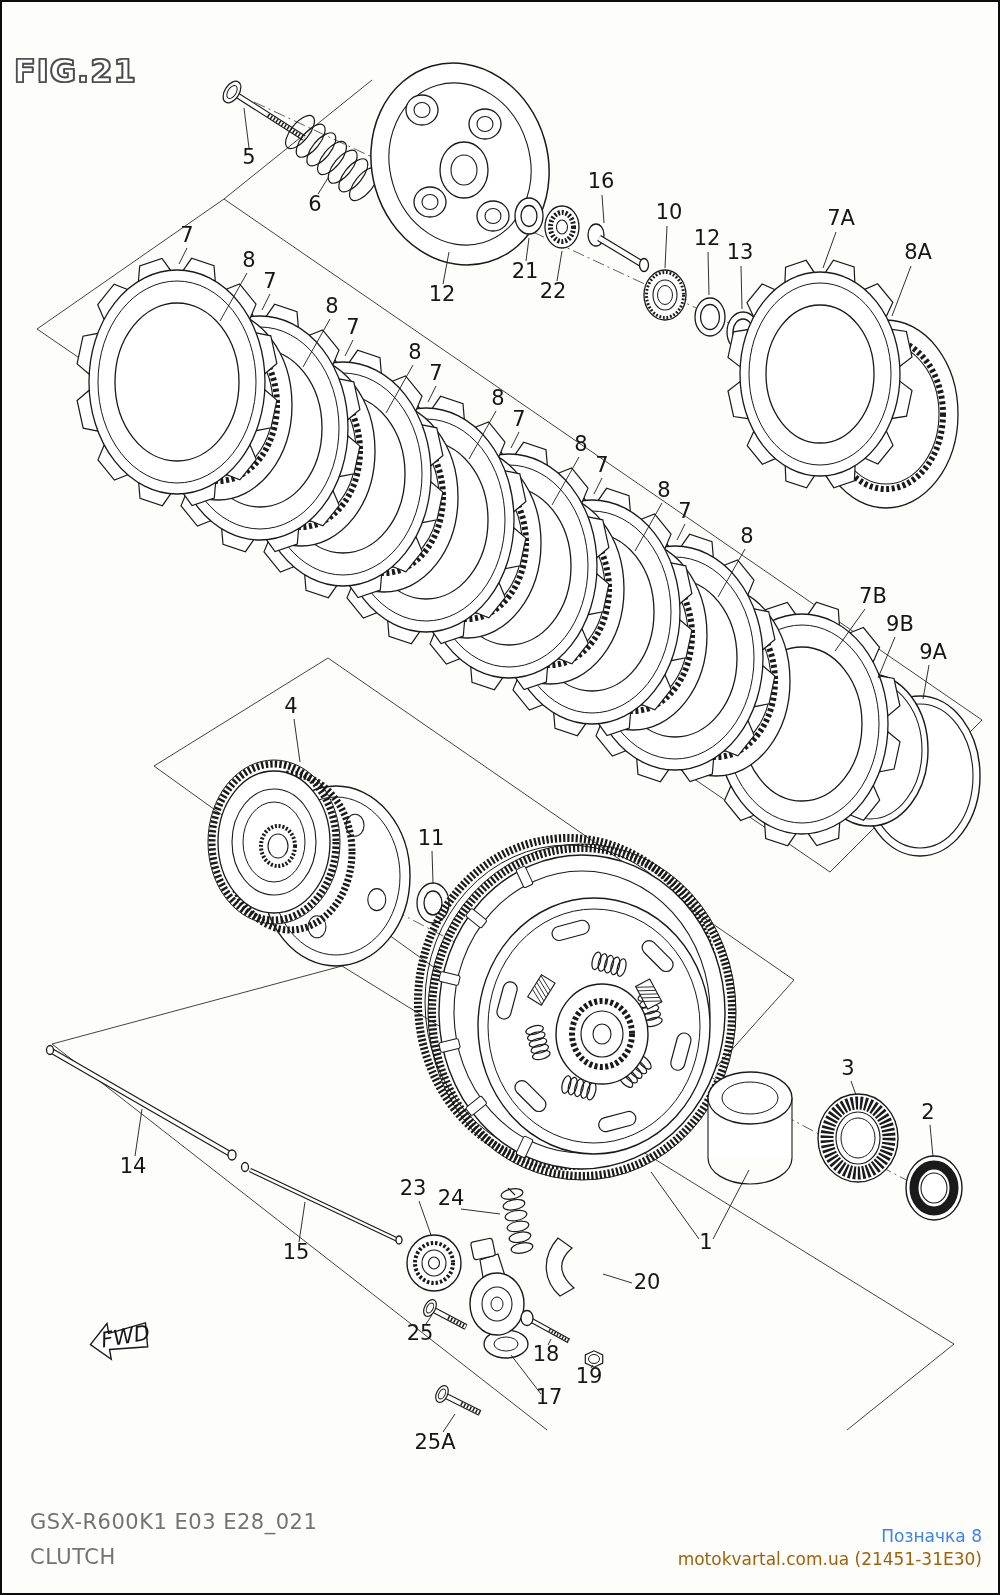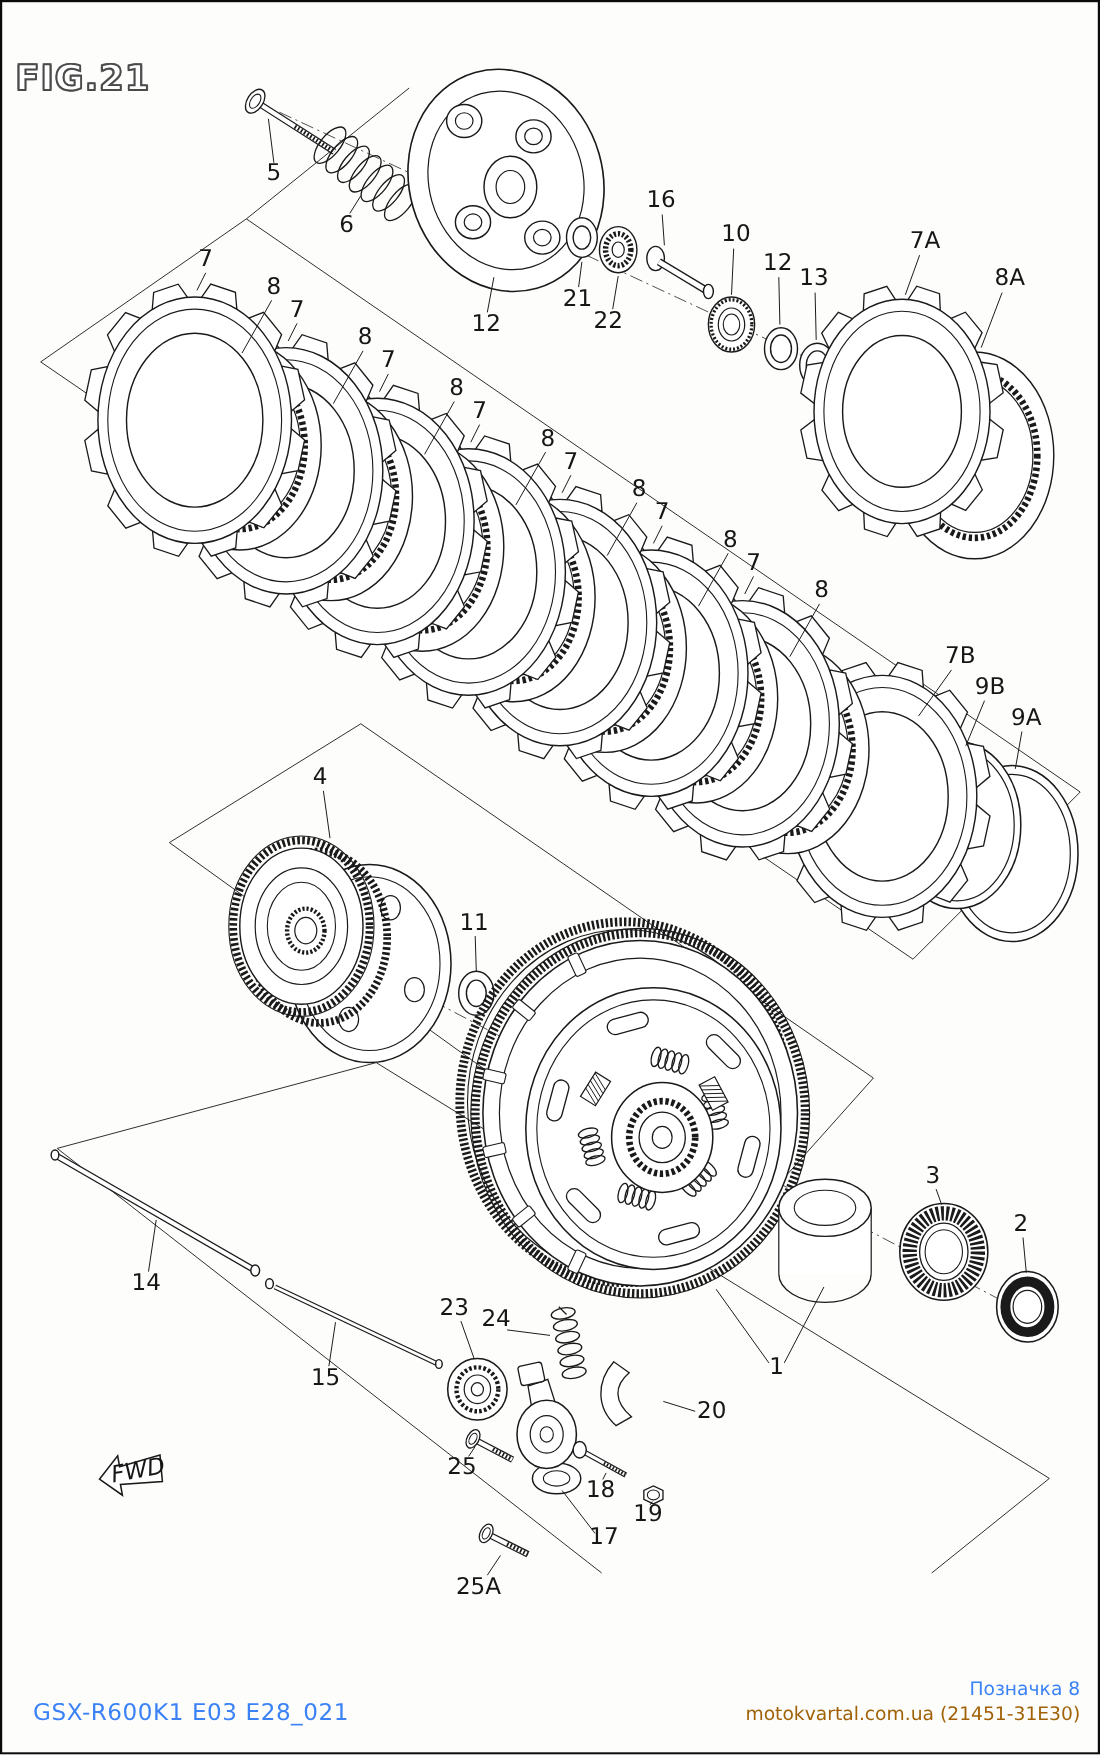--- a/index.html
+++ b/index.html
@@ -9,21 +9,21 @@
   .fig-title{
     position:absolute;top:6px;left:12px;
     font-size:32px;font-weight:800;letter-spacing:1px;
     color:#fff;-webkit-text-stroke:1.6px #4a4a4a;
     text-shadow:-1px -1px 0 #6a6a6a,1px -1px 0 #6a6a6a,-1px 1px 0 #6a6a6a,1px 1px 0 #6a6a6a;
     font-family:"DejaVu Sans",sans-serif;
     margin-top:44px;
   }
   #diagram{position:absolute;left:0;top:0}
   #diagram text{font-family:"DejaVu Sans",sans-serif;font-size:21px;fill:#161616}
-  .footer-left{position:absolute;left:28px;bottom:18px;color:#3b82f6;font-size:21px;letter-spacing:.5px;line-height:35px}
+  .footer-left{position:absolute;left:28px;bottom:18px;color:#737373;font-size:21px;letter-spacing:.5px;line-height:35px}
   .footer-right{position:absolute;right:16px;bottom:24px;text-align:right;font-size:17px}
   .footer-right .note{font-weight:normal;color:#3b82f6;margin-bottom:3px}
   .footer-right .mark{color:#a16207}
 </style>
 </head>
 <body>
 
 <div class="page">
   <div class="fig-title">FIG.21</div>
 
@@ -627,18 +627,19 @@
         </g>
         <g>
           <line x1="441" y1="1430" x2="453" y2="1412" stroke="#1a1a1a" stroke-width="0.9"></line>
           <text x="433" y="1447" text-anchor="middle">25A</text>
         </g>
       </g>
     </svg>
 
   <div class="footer-left">
     <div>GSX-R600K1 E03 E28_021</div>
+    <div>CLUTCH</div>
   </div>
   <div class="footer-right">
     <div class="note">Позначка 8</div>
     <div class="mark">motokvartal.com.ua (21451-31E30)</div>
   </div>
 </div>
 
 </body></html>

